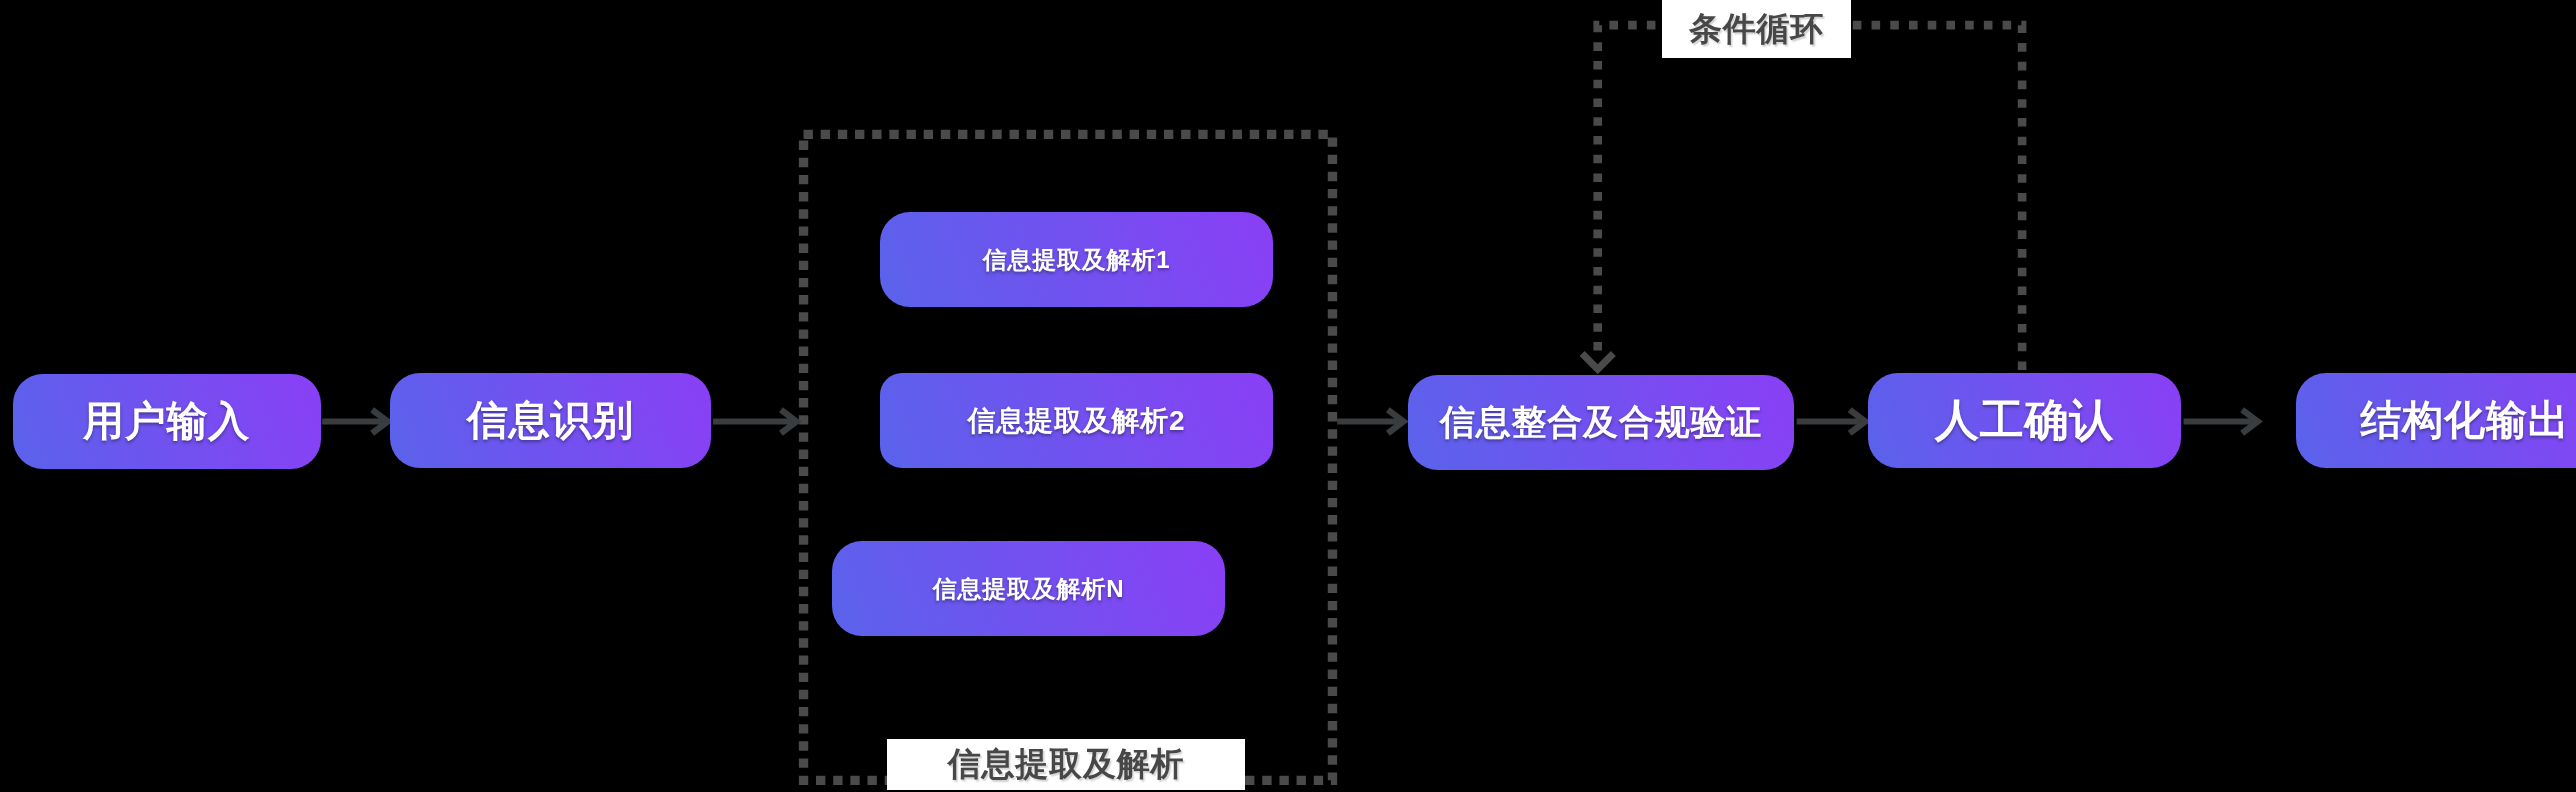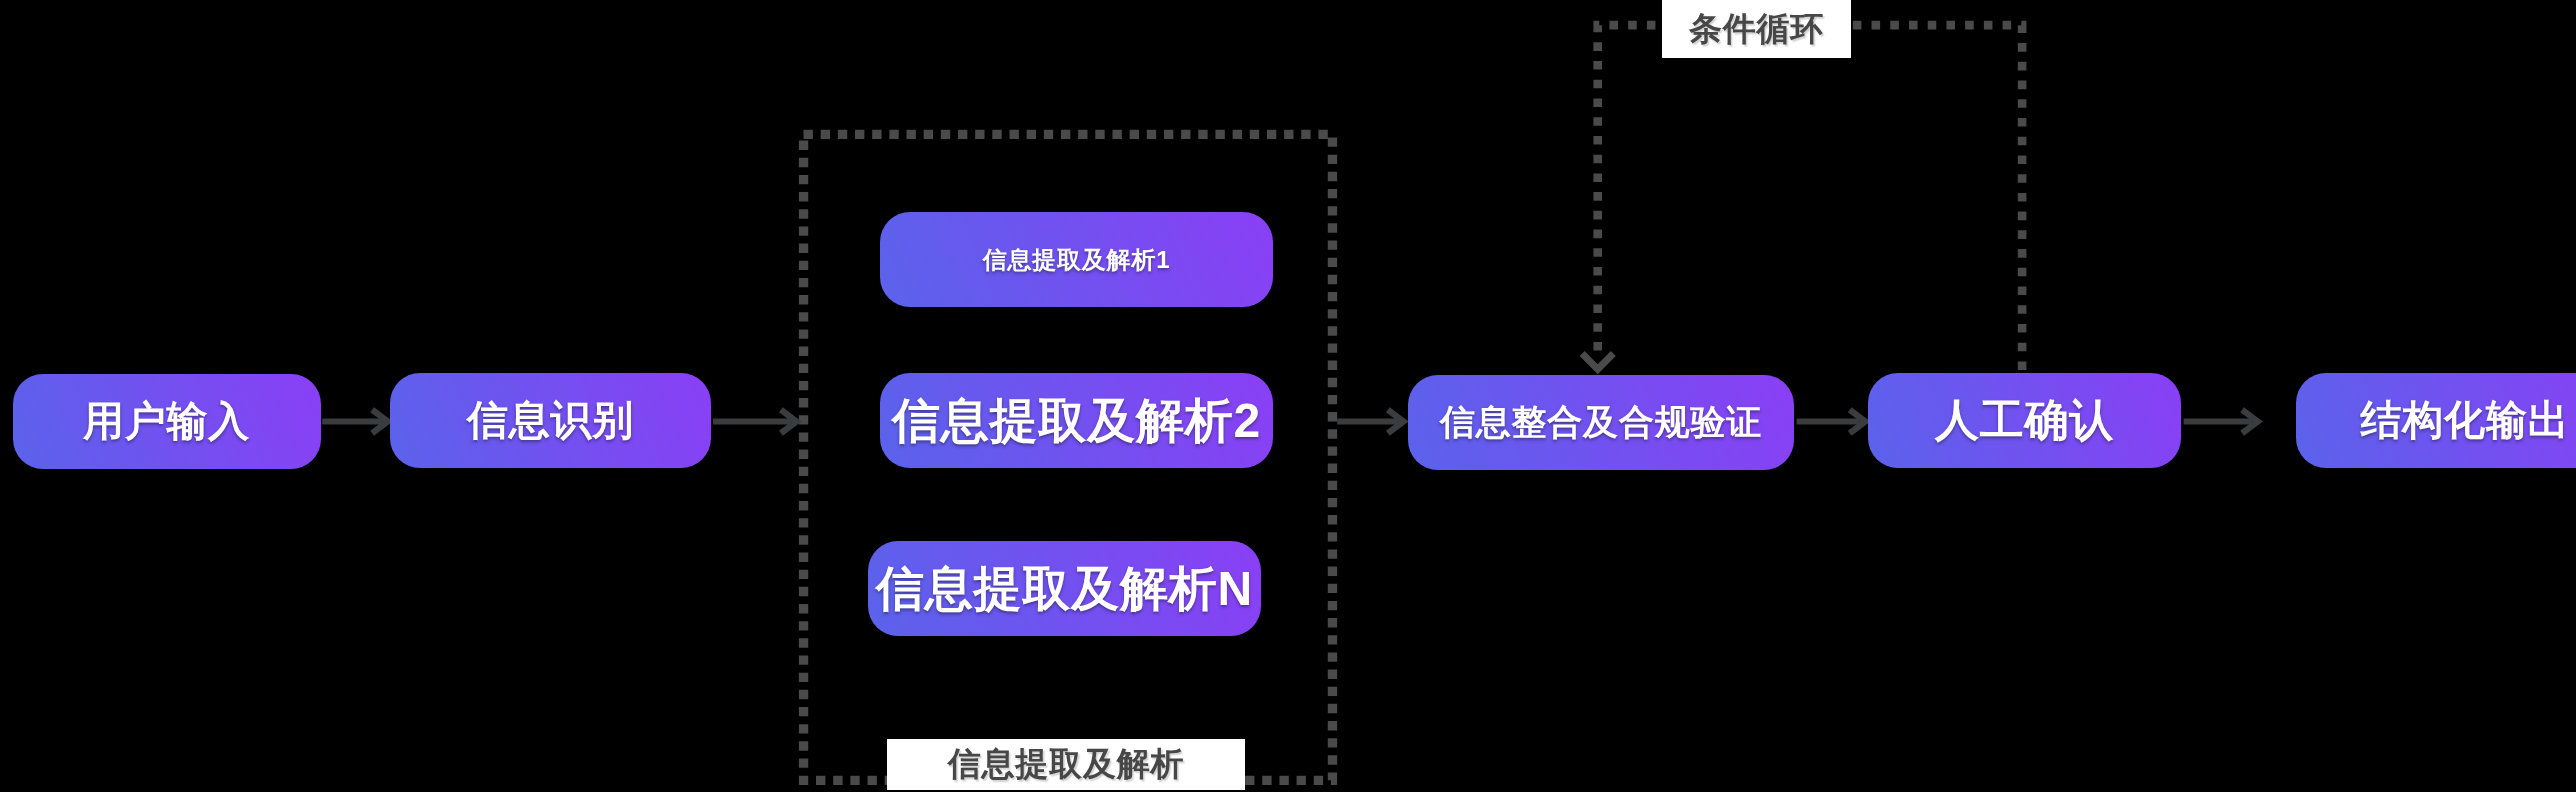--- a/index.html
+++ b/index.html
@@ -84,25 +84,25 @@
   </div>
 
   <div class="node" style="left:12.5px;top:374px;width:308px;height:95px;font-size:41px;">
     <span>用户输入</span>
   </div>
 
   <div class="node" style="left:880px;top:212px;width:393px;height:95px;font-size:24px;">
     <span>信息提取及解析1</span>
   </div>
 
-  <div class="node" style="left:880px;top:373px;width:393px;height:95px;font-size:48px;">
+  <div class="node" style="left:880px;top:373px;width:393px;height:95px;font-size:28px;border-radius:22px;">
     <span>信息提取及解析2</span>
   </div>
 
-  <div class="node" style="left:868px;top:541px;width:393px;height:95px;font-size:48px;">
+  <div class="node" style="left:832px;top:541px;width:393px;height:95px;font-size:24px;">
     <span>信息提取及解析N</span>
   </div>
 
   <div class="node" style="left:1868px;top:373px;width:313px;height:95px;font-size:44px;">
     <span>人工确认</span>
   </div>
 
   <div class="node" style="left:1408px;top:375px;width:386px;height:95px;font-size:35px;">
     <span>信息整合及合规验证</span>
   </div>

